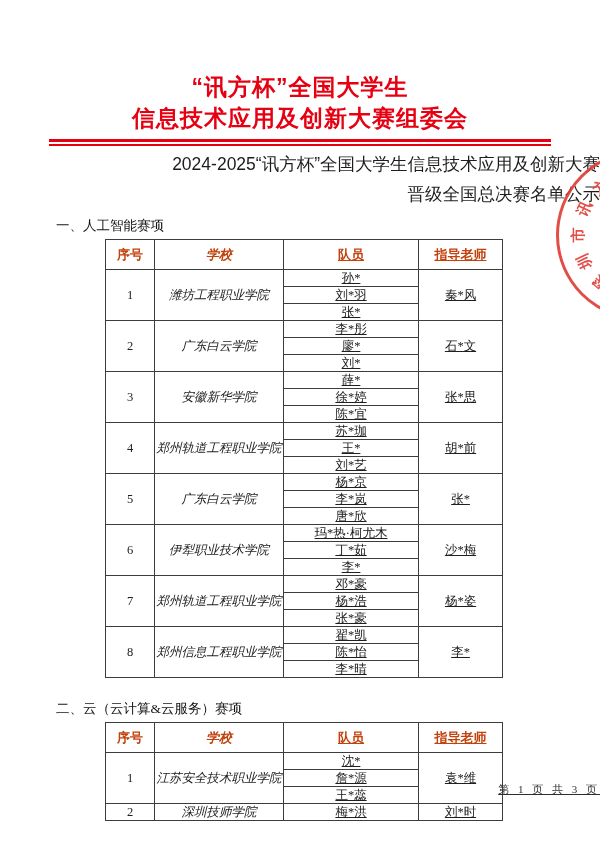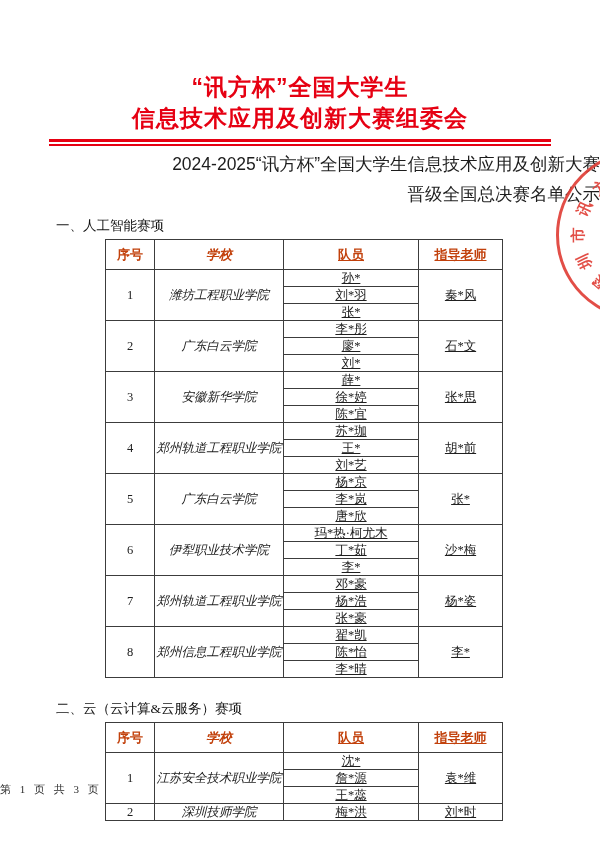--- a/index.html
+++ b/index.html
@@ -42,22 +42,22 @@
     padding:0;overflow:hidden;white-space:nowrap;
   }
   table.roster th{height:29px;font-size:13px;font-weight:bold;color:#c2410c;}
   table.roster td{height:16px;font-size:12.5px;color:#202020;line-height:16px;}
   .w-no{width:48px;}
   .w-school{width:128px;font-style:italic;}
   .w-member{width:134px;text-decoration:underline;}
   .w-advisor{width:83px;text-decoration:underline;}
 
   .footer{
-    position:absolute;left:0;right:0;top:782px;text-align:left;
-    font-size:11px;color:#2e2e2e;letter-spacing:3px;
+    position:absolute;left:0;right:0;top:782px;text-align:right;
+    font-size:11px;color:#2e2e2e;letter-spacing:3px;text-decoration:underline;
   }
 
   
   .seal{
     position:absolute;left:556px;top:150px;width:164px;height:164px;
     border-radius:50%;transform:rotate(-12deg);opacity:.92;
     pointer-events:none;
   }
   .seal-char{
     position:absolute;left:50%;top:50%;

